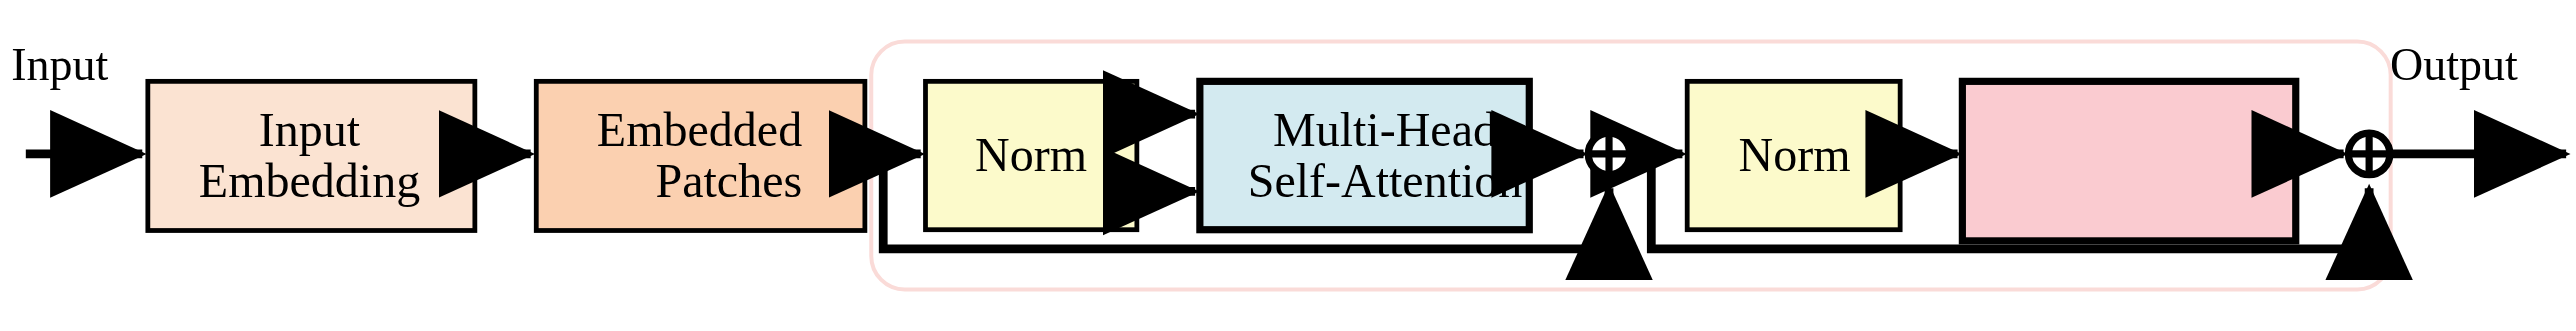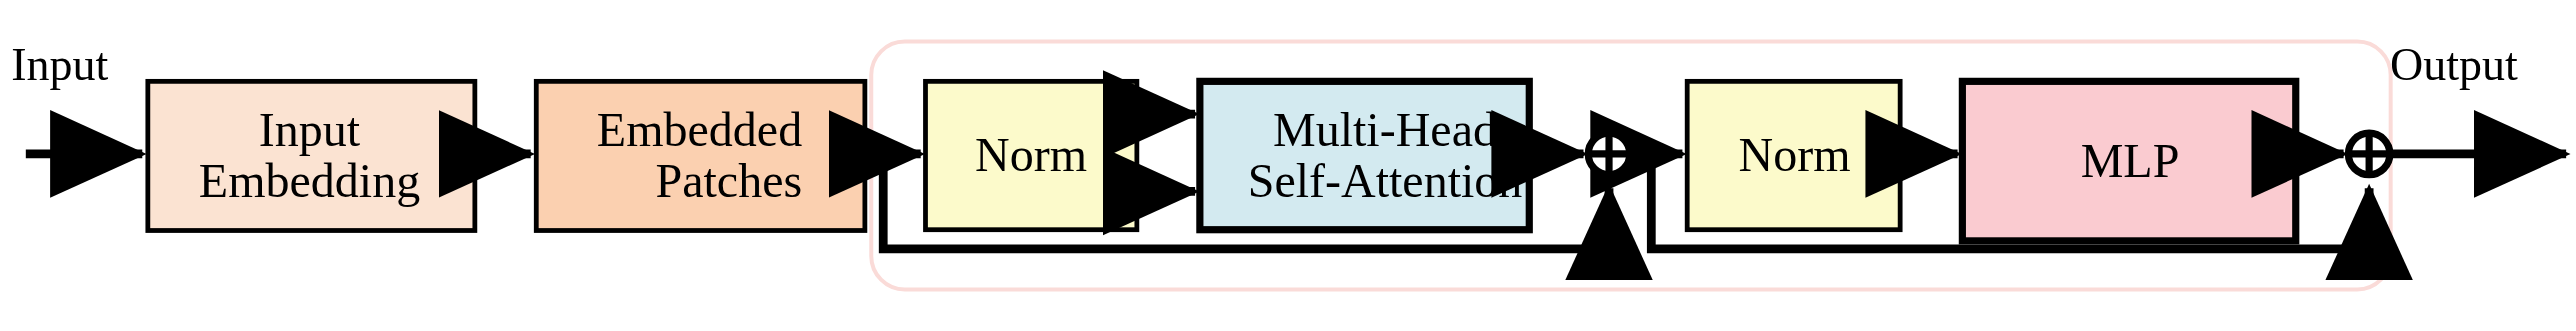--- a/index.html
+++ b/index.html
@@ -116,20 +116,19 @@
   <div class="blk-label f60" style="left:535px; top:81px; width:329px; height:149px;text-align:right;">Embedded
 Patches</div>
 
   <div class="blk-label f60" style="left:925px; top:81px; width:212px; height:149px;">Norm</div>
 
   <div class="blk-label f60" style="left:1220px; top:81px; width:330px; height:149px;">Multi-Head
 Self-Attention</div>
 
   <div class="blk-label f60" style="left:1688px; top:81px; width:213px; height:149px;">Norm</div>
 
-  <div class="blk-label f60" style="left:1963px; top:81px; width:334px; height:160px;">MLP</div>
 
   <div class="edge-label f58" style="left:11.2px; top:38px;">Input</div>
 
   <div class="edge-label f58" style="left:2390px; top:38px;">Output</div>
 
 </div>
 
 
 </body></html>

